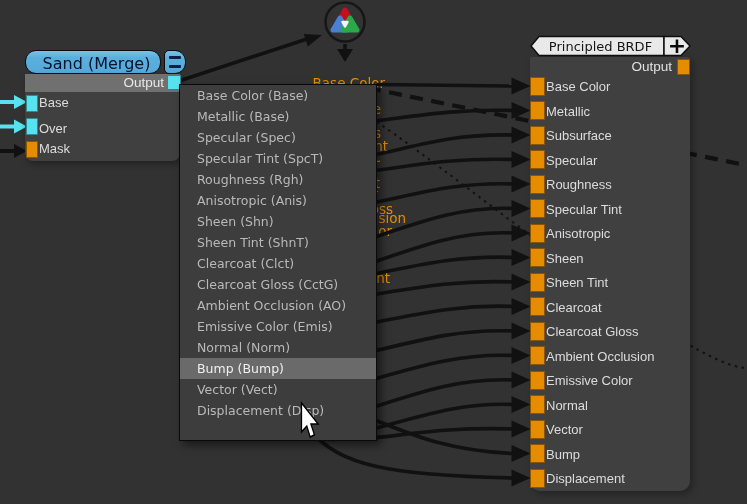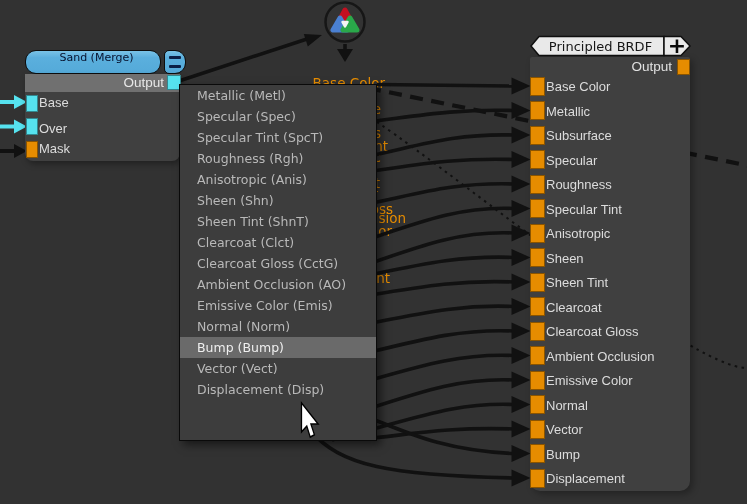--- a/index.html
+++ b/index.html
@@ -10,22 +10,22 @@
   .link-label{position:absolute;transform:translate(-100%,-50%);white-space:nowrap;
     font-family:"DejaVu Sans",sans-serif;font-size:13.5px;color:var(--orange,#e68c00);z-index:1;}
   
   #links{position:absolute;left:0;top:0;z-index:2;}
   
   .node{position:absolute;z-index:3;}
   
   #sand{left:25px;top:50px;width:159px;height:111px;}
   .sand-header{position:absolute;left:0;top:0;width:136px;height:24px;border-radius:11px;
     background:linear-gradient(#7ac2e6 0%,#5bafdd 30%,#54aad9 100%);border:1.5px solid #0d0d0d;box-sizing:border-box;
-    display:flex;align-items:flex-start;justify-content:center;
-    font-family:"DejaVu Sans",sans-serif;font-size:11px;color:#07122e;}
+    display:flex;align-items:flex-end;justify-content:center;
+    font-family:"DejaVu Sans",sans-serif;font-size:16px;color:#07122e;}
   .sand-menu-btn{position:absolute;left:139px;top:0;width:22px;height:24px;border-radius:5px 11px 11px 5px;
     background:linear-gradient(#7ac2e6 0%,#5bafdd 30%,#54aad9 100%);border:1.5px solid #0d0d0d;box-sizing:border-box;
     display:flex;align-items:center;justify-content:center;color:#0a1d3d;
     font-family:"DejaVu Sans",sans-serif;font-size:18px;font-weight:900;}
   .sand-menu-btn span{font-size:0;display:block;}
   .sand-menu-btn span::before,.sand-menu-btn span::after{content:"";display:block;width:12px;height:3px;
     background:#0b2047;border-radius:1px;margin:3px 0;}
   .sand-header span{padding-left:7px;}
   .sand-body{position:absolute;left:0;top:24px;width:155px;height:87px;background:var(--nodebg,#404040);
     border-radius:0 0 8px 8px;box-shadow:2px 3px 6px rgba(0,0,0,0.35);}
@@ -231,21 +231,22 @@
         </div>
         <div style="position: absolute; left: 0px; top: 409px; width: 100%; height: 24px;">
           <span class="conn" style="left: 0px; top: 2.5px; width: 15px; height: 19px; background: rgb(230, 140, 0);"></span>
           <span class="row-label" style="position: absolute; left: 16px; top: 5px;">Displacement</span>
         </div>
       </div>
   </div>
 </div>
 
 <div id="menu">
-    <div class="menu-item">Metallic (Metl)</div>
+    <div class="menu-item">Base Color (Base)</div>
+    <div class="menu-item">Metallic (Base)</div>
     <div class="menu-item">Specular (Spec)</div>
     <div class="menu-item">Specular Tint (SpcT)</div>
     <div class="menu-item">Roughness (Rgh)</div>
     <div class="menu-item">Anisotropic (Anis)</div>
     <div class="menu-item">Sheen (Shn)</div>
     <div class="menu-item">Sheen Tint (ShnT)</div>
     <div class="menu-item">Clearcoat (Clct)</div>
     <div class="menu-item">Clearcoat Gloss (CctG)</div>
     <div class="menu-item">Ambient Occlusion (AO)</div>
     <div class="menu-item">Emissive Color (Emis)</div>

